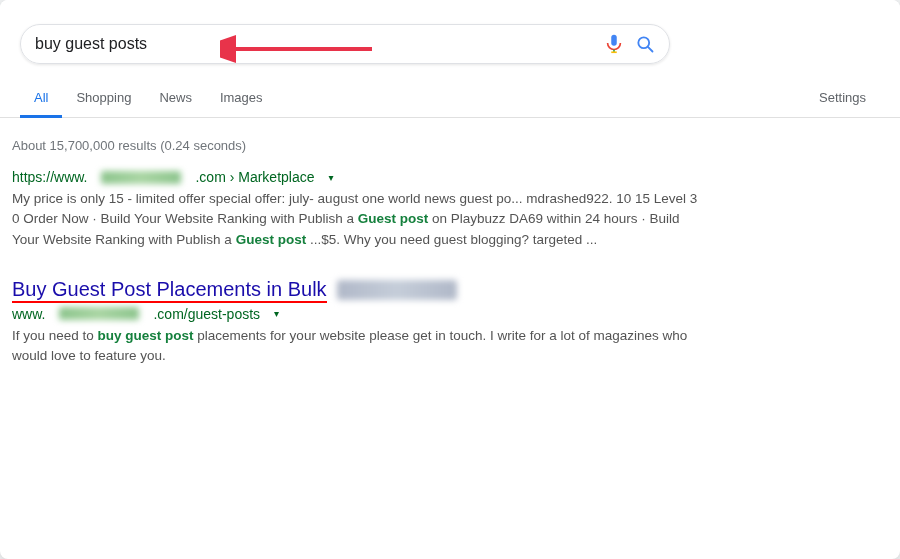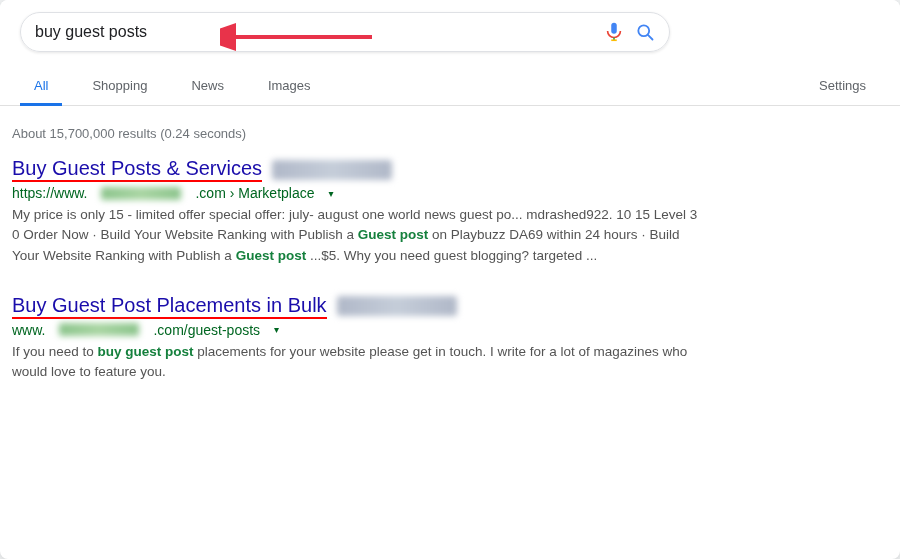--- a/index.html
+++ b/index.html
@@ -13,21 +13,21 @@
     }
     .browser-window {
       width: 900px;
       min-height: 559px;
       background: #fff;
       border-radius: 8px;
       box-shadow: 0 2px 10px rgba(0,0,0,0.15);
       overflow: hidden;
     }
     .search-bar-area {
-      padding: 12px 20px 0 20px;
+      padding: 24px 20px 0 20px;
       background: #fff;
     }
     .search-box-wrapper {
       display: flex;
       align-items: center;
       border: 1px solid #dfe1e5;
       border-radius: 24px;
       padding: 8px 14px;
       max-width: 650px;
       position: relative;
@@ -60,21 +60,21 @@
     .red-arrow {
       width: 160px;
       height: 40px;
     }
     
     .nav-tabs {
       display: flex;
       align-items: center;
       padding: 10px 20px 0 20px;
       border-bottom: 1px solid #e0e0e0;
-      gap: 16px;
+      gap: 0;
       margin-top: 6px;
     }
     .nav-tab {
       padding: 10px 14px;
       font-size: 13px;
       color: #5f6368;
       cursor: pointer;
       border-bottom: 3px solid transparent;
       text-decoration: none;
       white-space: nowrap;
@@ -205,24 +205,20 @@
     <div class="nav-spacer"></div>
     <div class="nav-right">
       <a class="nav-tab">Settings</a>
     </div>
   </div>
 
   <div class="results-area">
     <div class="results-count">About 15,700,000 results (0.24 seconds)</div>
 
     <div class="result-item">
-      <div class="result-title-row">
-        <a class="result-title" href="#">Buy Guest Posts &amp; Services</a>
-        <span class="blurred-badge"></span>
-      </div>
       <div class="result-url-row">
         <span class="result-url">https://www.</span>
         <span class="blurred-url"></span>
         <span class="result-url">.com › Marketplace</span>
         <span class="dropdown-arrow">▾</span>
       </div>
       <div class="result-snippet">
         My price is only 15 - limited offer special offer: july- august one world news guest po... mdrashed922. 10 15 Level 3 0 Order Now · Build Your Website Ranking with Publish a <b>Guest post</b> on Playbuzz DA69 within 24 hours · Build Your Website Ranking with Publish a <b>Guest post</b> ...$5. Why you need guest blogging? targeted ...
       </div>
     </div>

